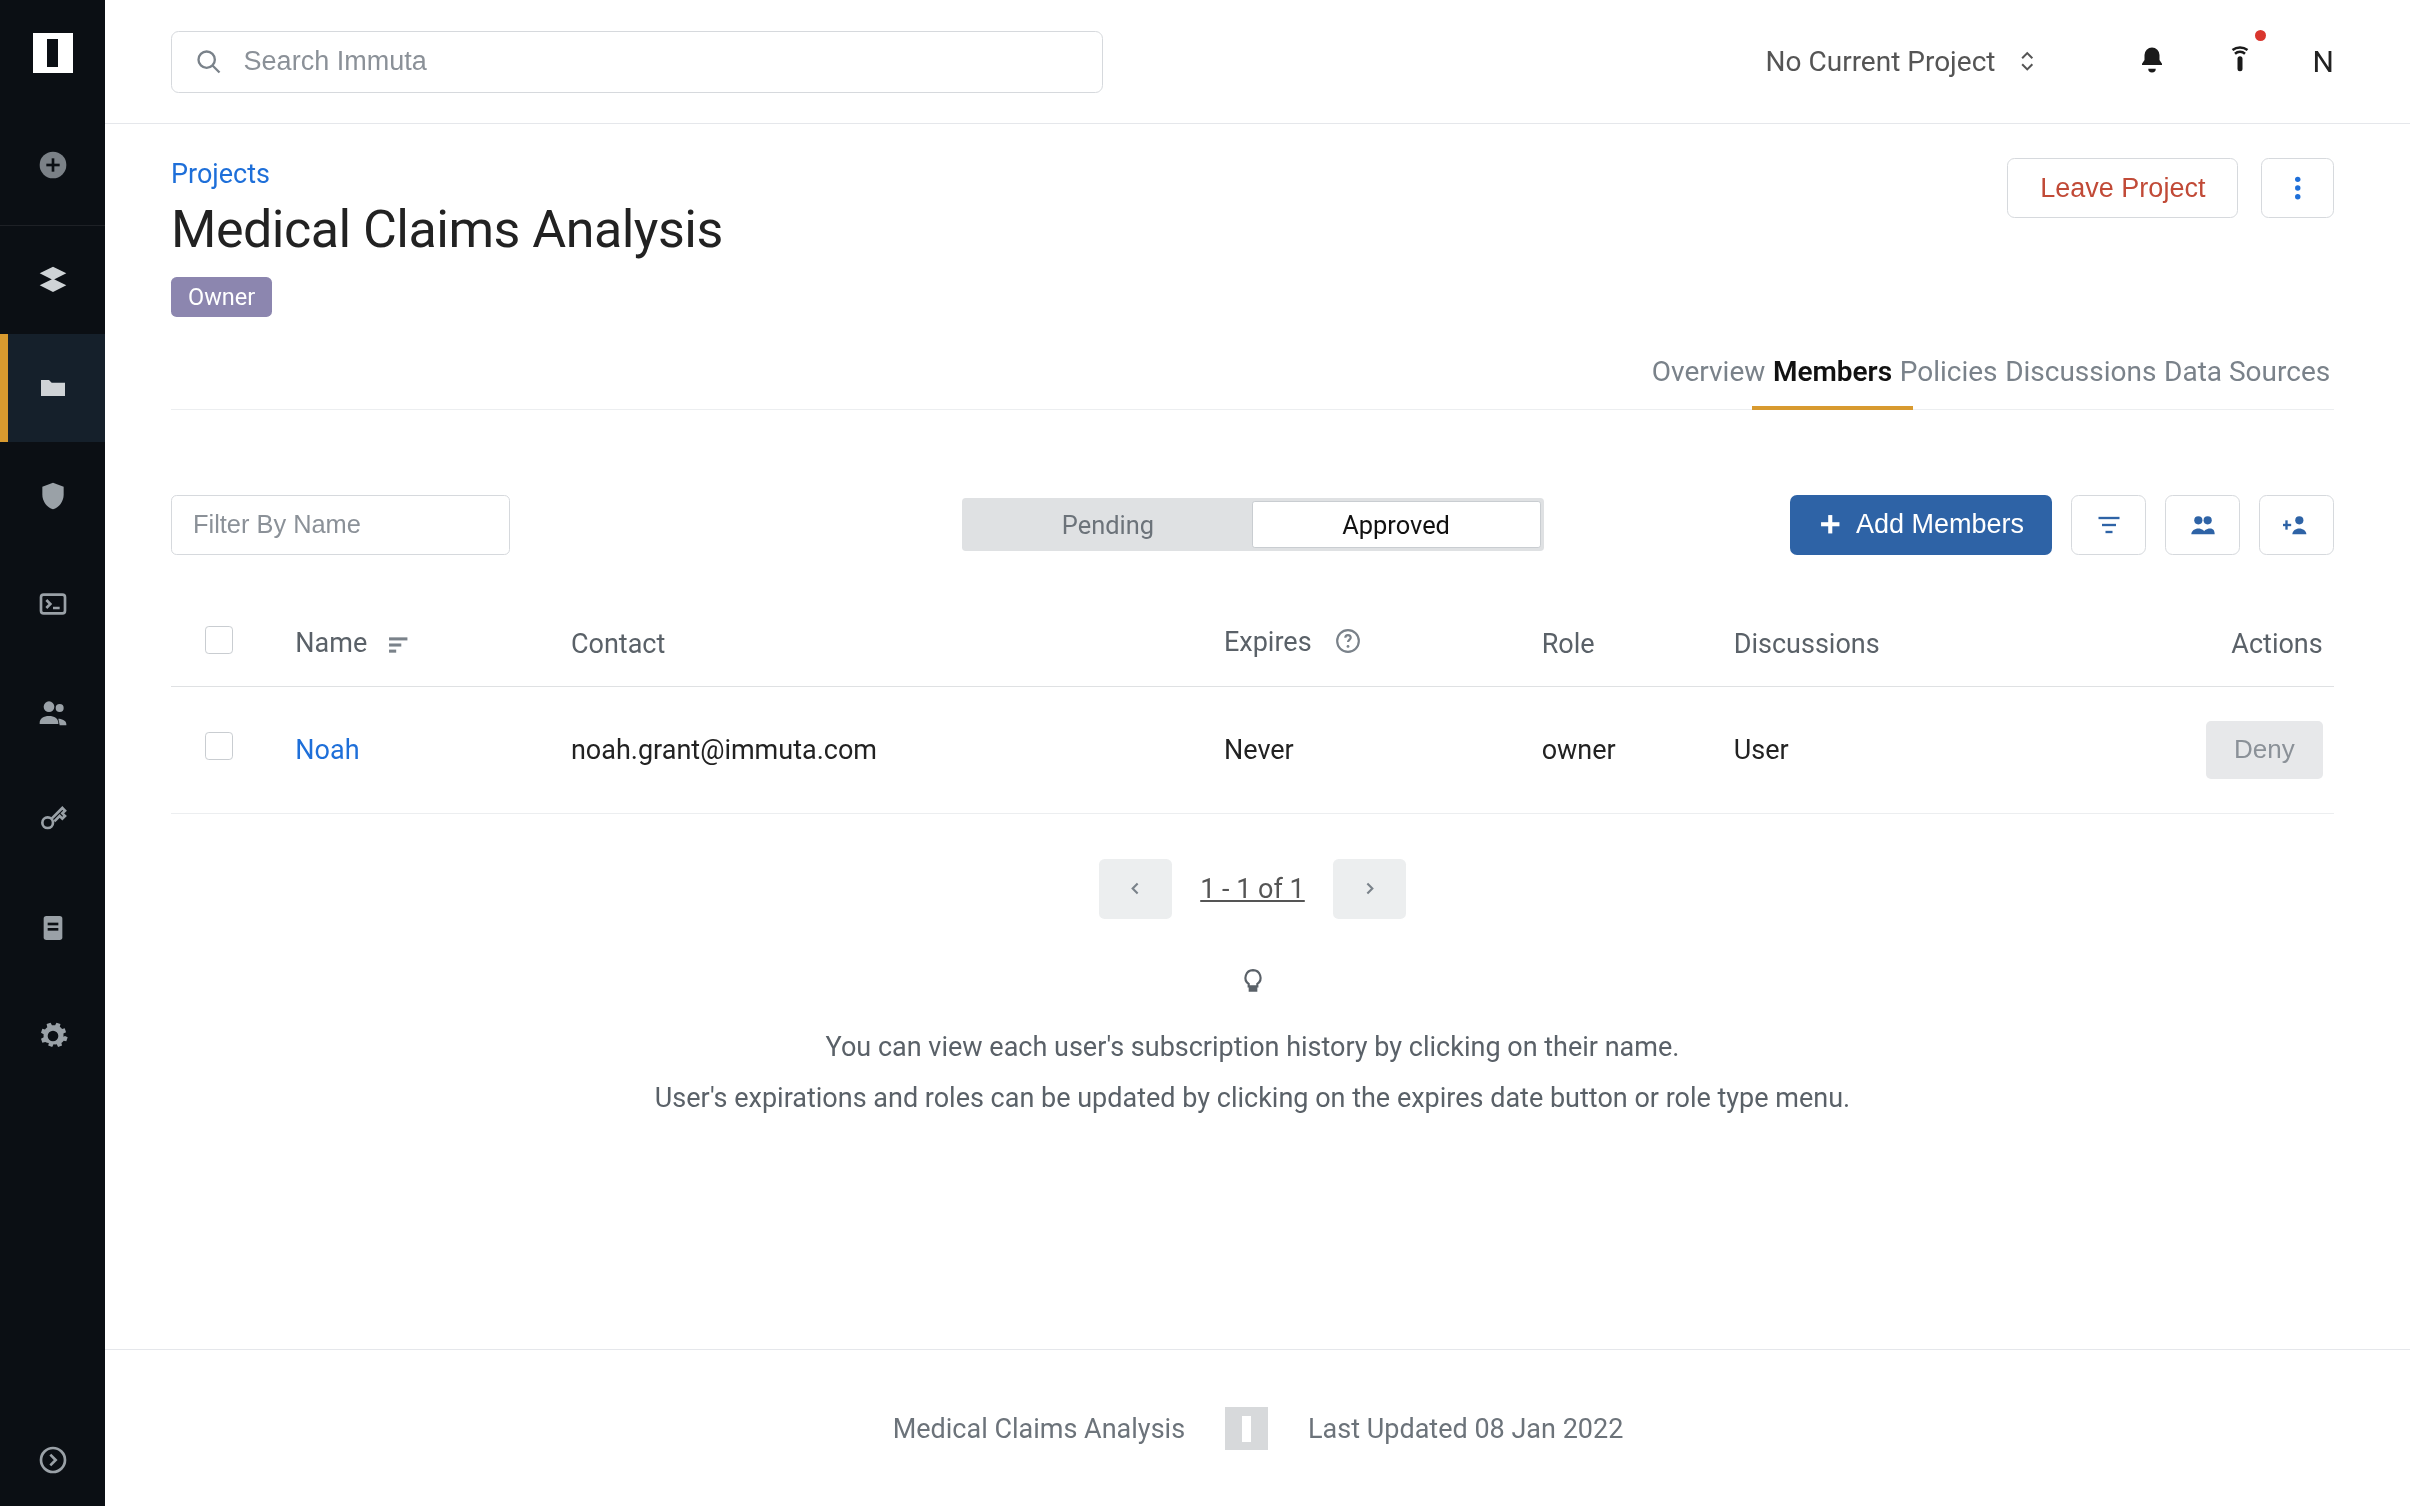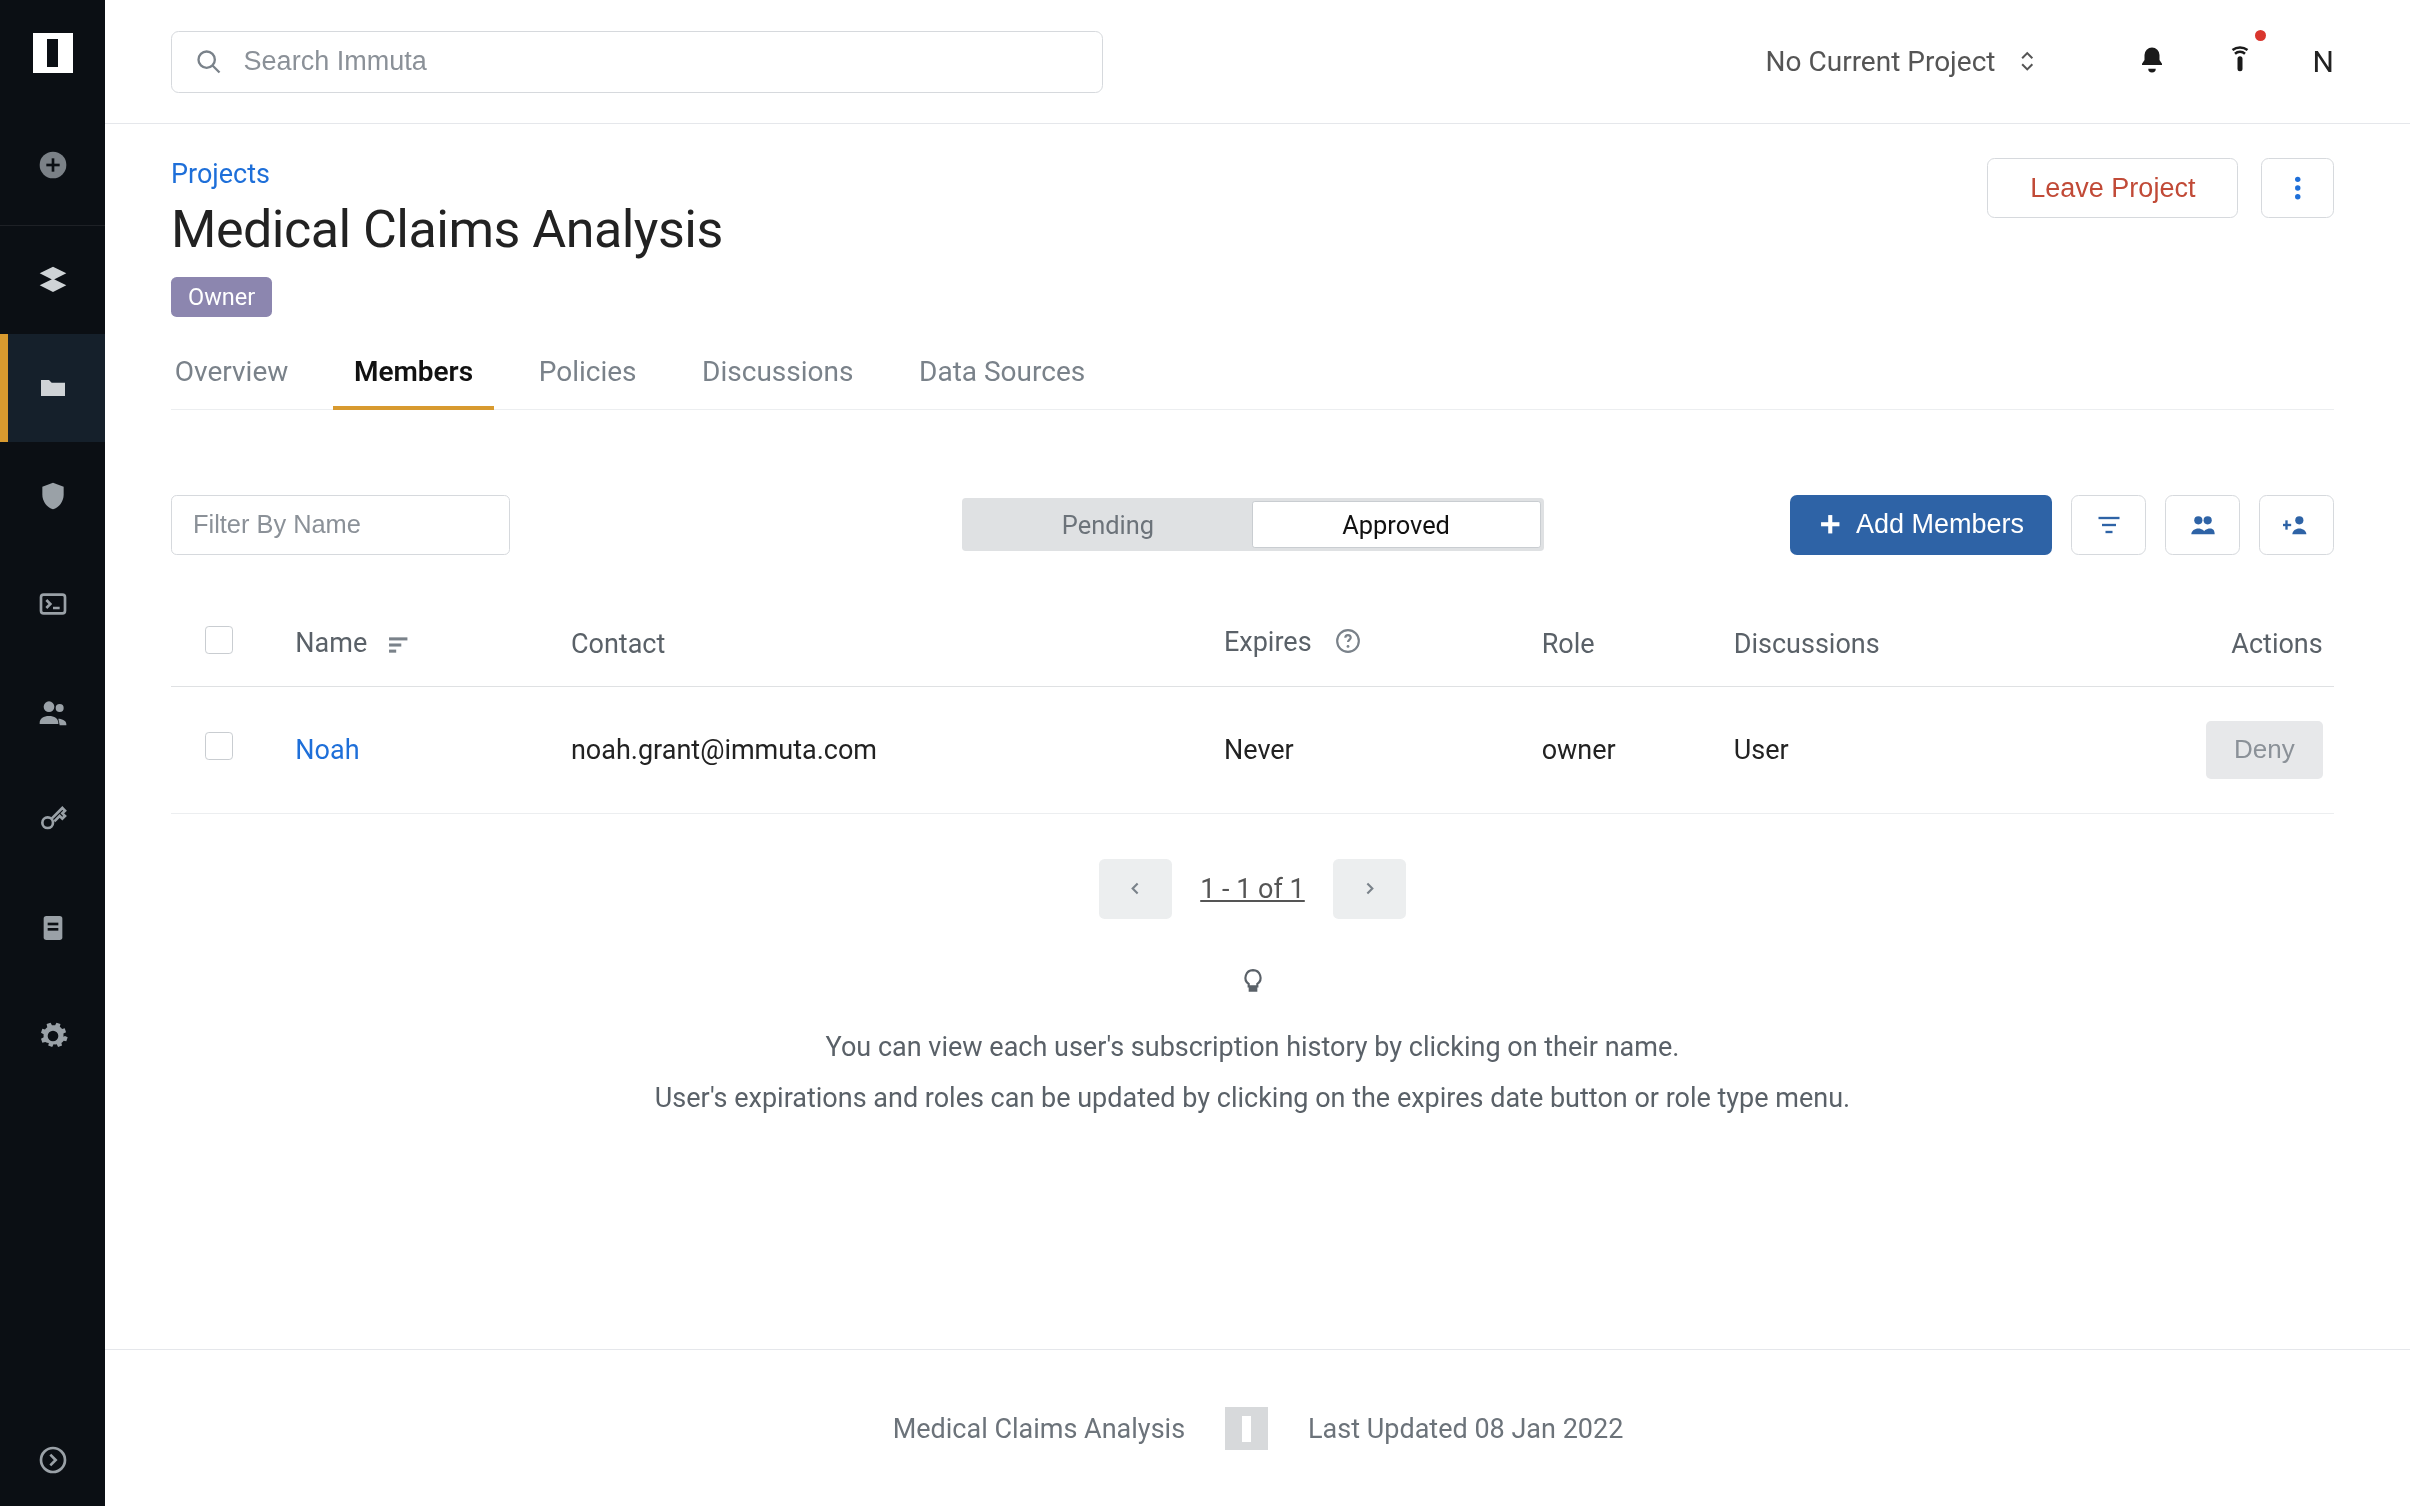--- a/index.html
+++ b/index.html
@@ -40,26 +40,26 @@
   .avatar-letter { font-size: 30px; color: #222; }
 
   
   .page-header { padding: 34px 77px 0 66px; }
   .header-row { display: flex; align-items: flex-start; }
   .header-left { flex: 1; }
   .breadcrumb { color: #1e6fd9; font-size: 27px; margin-bottom: 9.4px; display: inline-block; }
   .page-title { font-size: 52px; font-weight: 400; letter-spacing: -0.5px; color: #222; }
   .badge { display: inline-block; margin-top: 17px; padding: 5.6px 17px; background: #8c86af; color: #fff; border-radius: 5.6px; font-size: 23.5px; }
   .header-actions { display: flex; align-items: center; gap: 22.6px; padding-top: 0; }
-  .leave-btn { height: 60px; padding: 0 42px; border: 1.9px solid #d6d9dd; border-radius: 7.5px; background: #fff; color: #c14a37; font-size: 27px; font-weight: 500; cursor: pointer; }
+  .leave-btn { height: 60px; padding: 0 32px; border: 1.9px solid #d6d9dd; border-radius: 7.5px; background: #fff; color: #c14a37; font-size: 27px; font-weight: 500; cursor: pointer; }
   .more-btn { width: 73px; height: 60px; border: 1.9px solid #d6d9dd; border-radius: 7.5px; background: #fff; display: flex; align-items: center; justify-content: center; cursor: pointer; }
   .more-btn svg { width: 7.5px; height: 26px; fill: #1e6fd9; }
 
   
-  .tabs { display: flex; justify-content: flex-start; gap: 58px; border-bottom: 1.9px solid #eceef0; margin-top: 38px; }
+  .tabs { display: flex; justify-content: flex-end; border-bottom: 1.9px solid #eceef0; margin-top: 38px; }
   .tab { font-size: 28px; color: #7a828a; padding: 0 3.8px 21px 3.8px; cursor: pointer; position: relative; }
   .tab.active { color: #111; font-weight: 600; }
   .tab.active::after { content: ""; position: absolute; left: -17px; right: -17px; bottom: -1.9px; height: 4.7px; background: #d89a2f; }
 
   
   .toolbar { padding: 85px 77px 0 66px; display: flex; align-items: center; }
   .filter-input { width: 339px; height: 60px; border: 0.9px solid #d6d9dd; border-radius: 5.6px; padding: 0 21px; font-size: 25.4px; color: #555; background: transparent; outline: none; }
   .filter-input::placeholder { color: #8b9198; }
   .toolbar-spacer { flex: 1; }
   .seg { display: flex; width: 582px; height: 53px; background: #dfe1e3; border-radius: 3.8px; padding: 2.8px; position: absolute; left: 50%; transform: translateX(-50%); }

